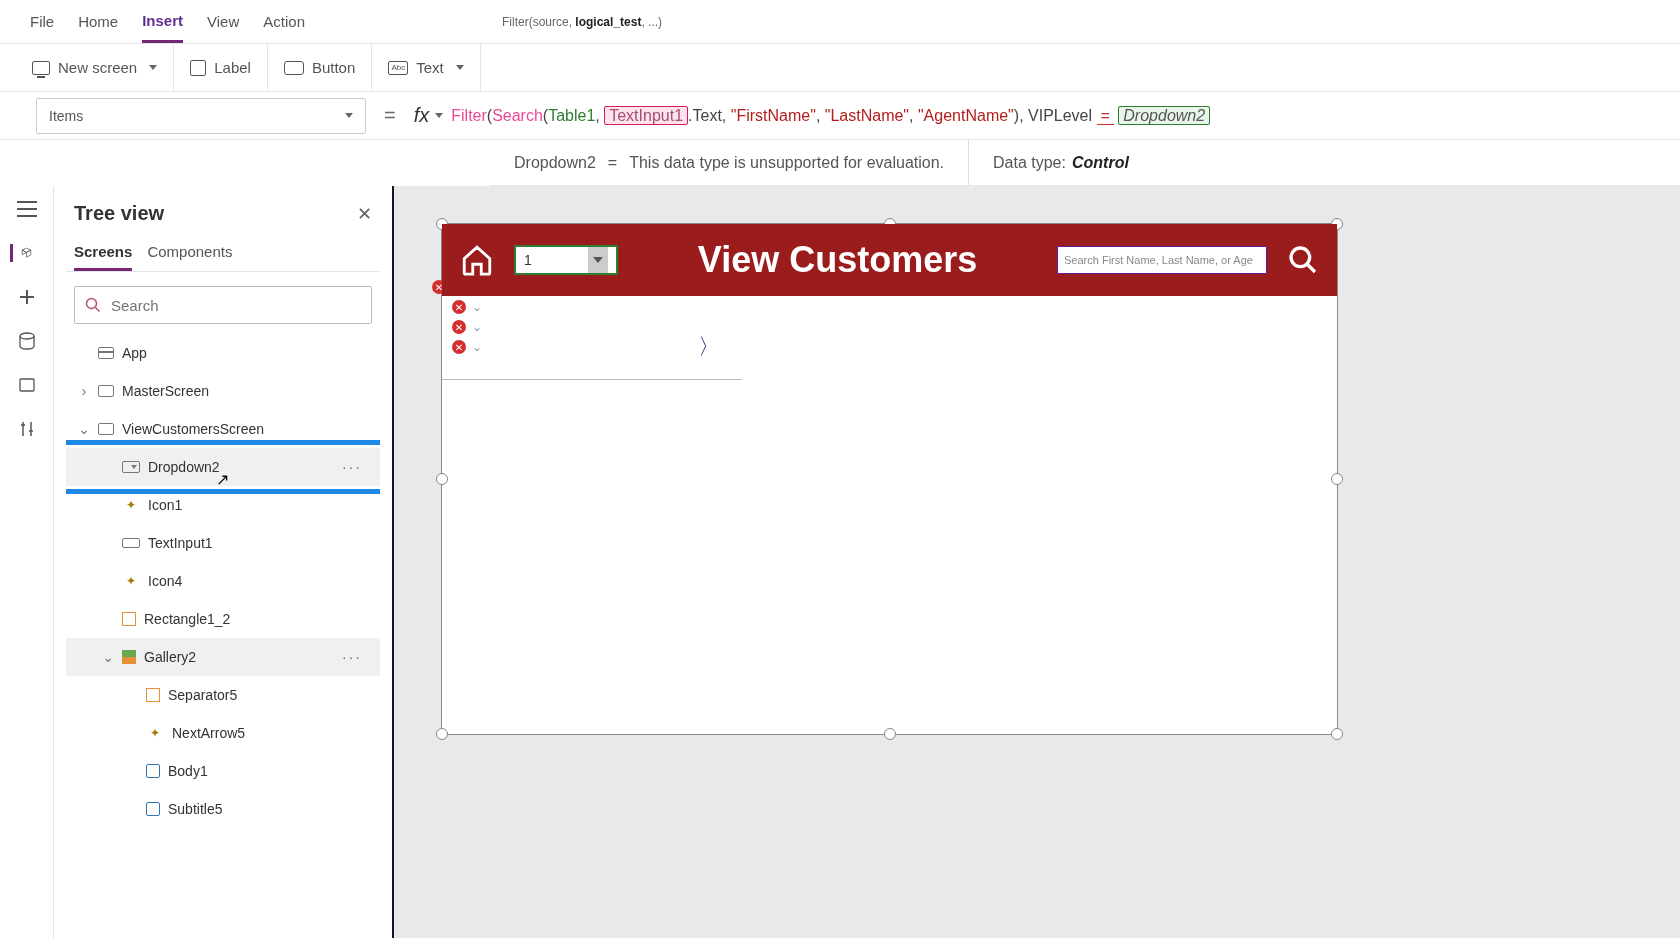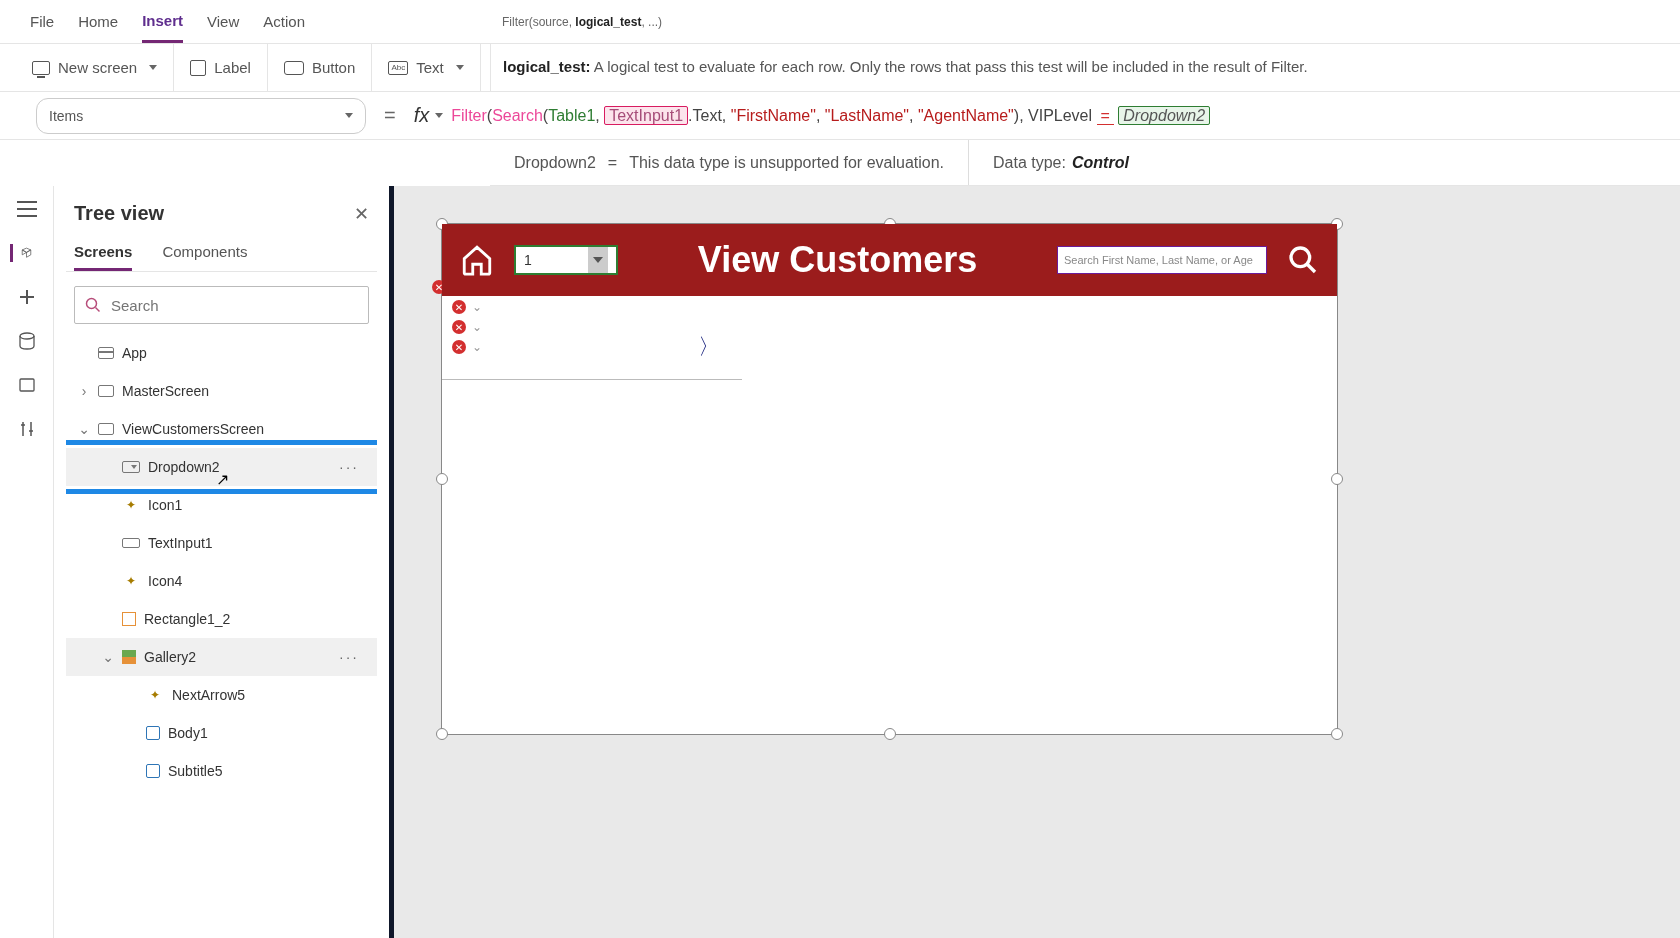--- a/index.html
+++ b/index.html
@@ -22,21 +22,21 @@
   .ribbon-icon.screen::after { content:""; position:absolute; bottom:-4px; left:50%; transform:translateX(-50%); width:8px; height:2px; background:#555;}
   .ribbon-icon.label { width:16px; height:16px; border-radius:2px;}
   .ribbon-icon.button { width:20px; height:14px; border-radius:3px;}
   .ribbon-icon.text { width:20px; height:14px; border-radius:2px; display:flex; align-items:center; justify-content:center; font-size:8px; color:#555;}
   .chev-down { width:0; height:0; border-left:4px solid transparent; border-right:4px solid transparent; border-top:5px solid #666; margin-left:4px;}
   .ribbon-right { flex:1; color:#555; font-size:15px; padding:14px 12px; border-left:1px solid #e5e5e5;}
   .ribbon-right b { color:#222; font-weight:600;}
 
   
   .prop-row { display:flex; align-items:center; height:48px; border-bottom:1px solid #e5e5e5;}
-  .prop-select { margin-left:36px; border:1px solid #ccc; border-radius:12px; height:36px; width:330px; display:flex; align-items:center; padding:0 12px; justify-content:space-between; color:#555;}
+  .prop-select { margin-left:36px; border:1px solid #ccc; border-radius:2px; height:36px; width:330px; display:flex; align-items:center; padding:0 12px; justify-content:space-between; color:#555;}
   .eq { margin:0 18px; color:#666; font-size:20px;}
   .fx { display:flex; align-items:center; font-style:italic; font-family:Liberation Sans, sans-serif; font-size:20px; color:#333; margin-right:8px;}
   .formula { font-family:Consolas,monospace; font-size:16px; white-space:nowrap; overflow:hidden;}
   .tok-fn { color:#ec4899;}
   .tok-src { color:#2e7d32;}
   .tok-inp { color:#a64d79; background:#fce4ec; padding:0 4px; border:1px solid #d81b60; border-radius:2px;}
   .tok-txt { color:#444;}
   .tok-str { color:#b71c1c;}
   .tok-eq { color:#d32f2f; border-bottom:2px solid #d32f2f; padding:0 4px;}
   .tok-box { background:#e8f5e9; border:1px solid #2e7d32; padding:0 4px; border-radius:2px; color:#555; font-style:italic;}
@@ -45,25 +45,25 @@
   .info-row { display:flex; align-items:center; height:46px; border-bottom:1px solid #e5e5e5; margin-left:490px;}
   .info-cell { padding:0 24px; color:#555; font-size:16px; height:100%; display:flex; align-items:center; border-right:1px solid #ddd;}
   .info-cell b { color:#222; font-weight:600; margin-left:6px;font-style:italic;}
   .info-cell .lead { margin-right:12px;}
 
   
   .main { display:flex; height:calc(100vh - 186px);}
   .side-rail { width:54px; border-right:1px solid #e5e5e5; display:flex; flex-direction:column; align-items:center; padding-top:14px; gap:26px;}
   .rail-ico { width:22px; height:18px; color:#555; display:flex; align-items:center; justify-content:center;}
 
-  .tree-panel { width:340px; border-right:5px solid #0f172a; display:flex; flex-direction:column; padding:12px 12px 0 12px; position:relative;}
+  .tree-panel { width:340px; border-right:2px solid #0f172a; display:flex; flex-direction:column; padding:12px 12px 0 12px; position:relative;}
   .tree-head { display:flex; justify-content:space-between; align-items:center; padding:4px 8px;}
   .tree-head h2 { margin:0; font-size:20px; font-weight:600; color:#333;}
   .close-x { font-size:18px; color:#666; cursor:pointer;}
-  .tree-tabs { display:flex; gap:30px; padding:6px 8px 0; border-bottom:1px solid #e5e5e5; margin-top:8px;}
+  .tree-tabs { display:flex; gap:15px; padding:6px 8px 0; border-bottom:1px solid #e5e5e5; margin-top:8px;}
   .tree-tab { padding-bottom:8px; color:#555; cursor:pointer; font-size:15px;}
   .tree-tab.active { color:#333; font-weight:600; border-bottom:3px solid #742774;}
   .search-box { margin:14px 8px 10px; border:1px solid #bbb; border-radius:2px; height:38px; display:flex; align-items:center; padding:0 10px; gap:8px; color:#888;}
   .search-box input { border:none; outline:none; flex:1; font-size:15px; color:#555;}
 
   .tree-list { flex:1; overflow-y:auto; padding-bottom:20px;}
   .tree-item { display:flex; align-items:center; height:38px; padding-left:12px; gap:8px; cursor:pointer; position:relative;text-align:center;}
   .tree-item.sel { background:#f0f0f0;}
   .tree-item.sel2 { background:#f0f0f0;}
   .tree-item .dots { margin-left:auto; margin-right:18px; color:#666; letter-spacing:2px;}
@@ -139,23 +139,20 @@
     <div class="ribbon-btn">
       <span class="ribbon-icon button"></span>
       <span>Button</span>
     </div>
     <div class="ribbon-btn">
       <span class="ribbon-icon text">Abc</span>
       <span>Text</span>
       <span class="chev-down"></span>
     </div>
   </div>
-  <div class="ribbon-right">
-    <b>logical_test:</b><span> A logical test to evaluate for each row. Only the rows that pass this test will be included in the result of Filter.</span>
-  </div>
 </div>
 
 <div class="prop-row">
   <div class="prop-select">
     <span>Items</span>
     <span class="chev-down"></span>
   </div>
   <span class="eq">=</span>
   <span class="fx">fx<span class="chev-down" style="margin-left:6px"></span></span>
   <div class="formula" id="formula"><span class="tok-fn">Filter</span><span class="tok-txt">(</span><span class="tok-fn">Search</span><span class="tok-txt">(</span><span class="tok-src">Table1</span><span class="tok-txt">, </span><span class="tok-inp">TextInput1</span><span class="tok-txt">.Text, </span><span class="tok-str">"FirstName"</span><span class="tok-txt">, </span><span class="tok-str">"LastName"</span><span class="tok-txt">, </span><span class="tok-str">"AgentName"</span><span class="tok-txt">), VIPLevel </span><span class="tok-eq">=</span><span class="tok-txt"> </span><span class="tok-box">Dropdown2</span></div>
@@ -267,20 +264,25 @@
         <div class="tree-item" style="padding-left: 36px; position: relative;">
           <span class="spacer"></span>
           <span class="ico ico-rect"></span>
           <span>Rectangle1_2</span>
         </div>
         <div class="tree-item sel2" style="padding-left: 36px; position: relative;">
           <span class="chev">⌄</span>
           <span class="ico ico-gal"></span>
           <span>Gallery2</span>
           <span class="dots">···</span>
+        </div>
+        <div class="tree-item" style="padding-left: 60px; position: relative;">
+          <span class="spacer"></span>
+          <span class="ico ico-rect"></span>
+          <span>Separator5</span>
         </div>
         <div class="tree-item" style="padding-left: 60px; position: relative;">
           <span class="spacer"></span>
           <span class="ico ico-gen">✦</span>
           <span>NextArrow5</span>
         </div>
         <div class="tree-item" style="padding-left: 60px; position: relative;">
           <span class="spacer"></span>
           <span class="ico ico-lbl"></span>
           <span>Body1</span>

